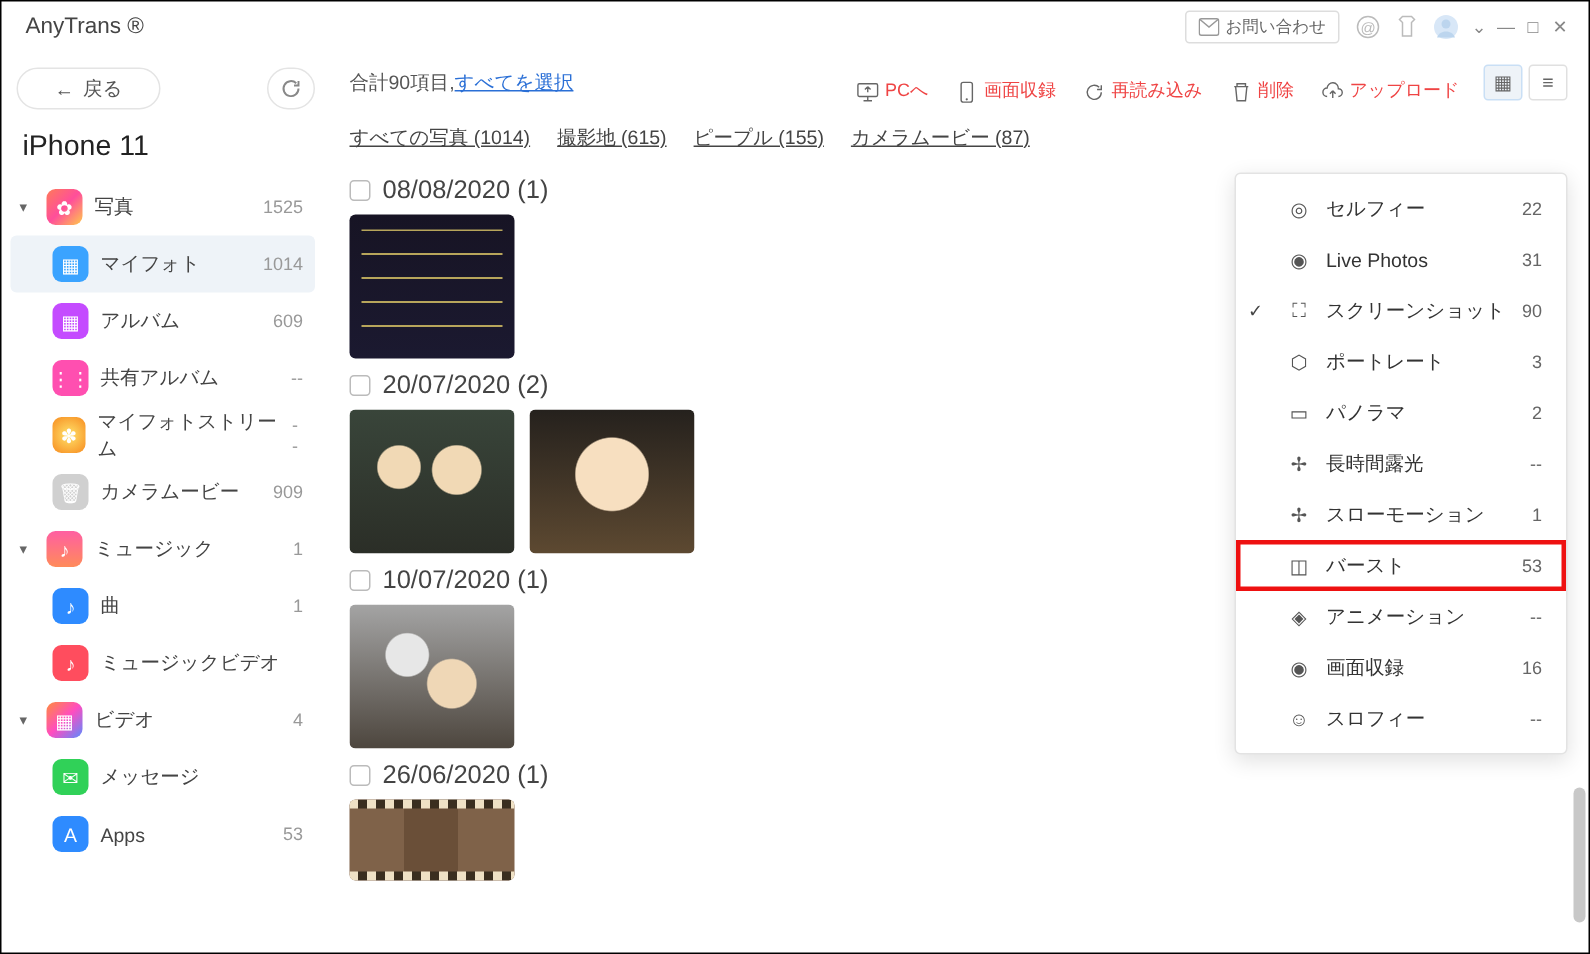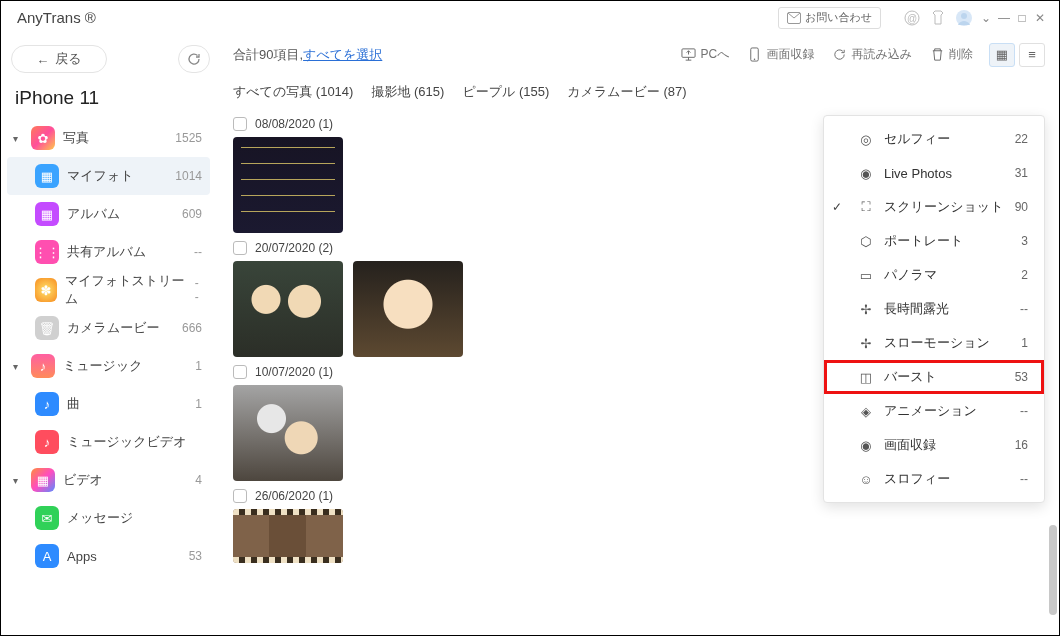--- a/index.html
+++ b/index.html
@@ -1,21 +1,21 @@
 <!DOCTYPE html>
 <html><head>
 <meta charset="utf-8">
 <style>
 * { margin: 0; padding: 0; box-sizing: border-box; font-family: -apple-system, "Segoe UI", Arial, sans-serif; }
 body { background: #fff; width: 1060px; height: 636px; border: 1px solid #000; overflow: hidden; position: relative; }
 
 .titlebar { height: 34px; display: flex; align-items: center; padding: 2px 10px; border-bottom: 1px solid transparent; }
 .titlebar .app-name { font-size: 15px; color: #444; margin-left: 6px; }
 .titlebar .spacer { flex: 1; }
-.tb-btn { height: 22px; padding: 0 8px; border: 1px solid #ddd; border-radius: 3px; font-size: 11px; color: #666; display: flex; align-items: center; gap: 4px; cursor: pointer; margin-right: 18px; background: #fff; }
+.tb-btn { height: 22px; padding: 0 8px; border: 1px solid #ddd; border-radius: 3px; font-size: 11px; color: #666; display: flex; align-items: center; gap: 4px; cursor: pointer; margin-right: 6px; background: #fff; }
 .tb-icon { width: 22px; height: 22px; display: flex; align-items: center; justify-content: center; color: #aaa; cursor: pointer; margin: 0 2px; }
 .win-ctrl { width: 18px; text-align: center; color: #888; cursor: pointer; font-size: 12px; }
 
 .content { display: flex; height: calc(636px - 34px); }
 
 .sidebar { width: 218px; border-right: 1px solid transparent; padding: 6px 8px 6px 6px; position: relative; }
 .side-top { display: flex; align-items: center; gap: 8px; padding: 4px 0 8px 4px; }
 .back-btn { height: 28px; width: 96px; border: 1px solid #e4e4e4; border-radius: 14px; font-size: 13px; color: #555; display: flex; align-items: center; justify-content: center; gap: 6px; cursor: pointer; background: #fff; }
 .refresh-btn { height: 28px; width: 32px; border: 1px solid #e4e4e4; border-radius: 14px; display: flex; align-items: center; justify-content: center; cursor: pointer; color: #888; background:#fff; margin-left:auto;}
 .device-name { font-size: 19px; color: #222; padding: 6px 4px 10px 8px; }
@@ -25,34 +25,34 @@
 .side-row.group { font-size: 13px; }
 .side-row.child { padding-left: 28px; }
 .side-row.active { background: #eef3f8; }
 .caret { width: 10px; color: #666; font-size: 10px; }
 .sicon { width: 24px; height: 24px; border-radius: 6px; display: flex; align-items: center; justify-content: center; font-size: 13px; color: #fff; }
 
 .main { flex: 1; display: flex; flex-direction: column; position: relative; }
 .toolbar { height: 40px; border-bottom: 1px solid transparent; display: flex; align-items: center; padding: 0 14px; font-size: 13px; color: #555; gap: 2px; }
 .toolbar .summary { flex: 1; }
 .sel-link { color: #2a6fd6; text-decoration: underline; cursor: pointer; }
-.tool-btn { display: flex; align-items: center; gap: 4px; padding: 0 8px; height: 28px; cursor: pointer; color: #737373; font-size: 12px; }
+.tool-btn { display: flex; align-items: flex-end; gap: 4px; padding: 0 8px; height: 28px; cursor: pointer; color: #ef4444; font-size: 12px; }
 .tool-btn svg { width: 15px; height: 15px; }
 .view-group { display:flex; gap:4px; margin-left:6px;}
 .view-btn { width: 26px; height: 24px; border: 1px solid #e0e0e0; border-radius: 3px; display:flex; align-items:center; justify-content:center; cursor:pointer; color:#666; font-size:13px;}
 .view-btn.active { background:#eef3f8; border-color:#c9dff5;}
 
-.tabs { padding: 8px 14px 4px 14px; display: flex; gap: 18px; font-size: 13px; color: #444; position: relative; }
+.tabs { padding: 8px 14px 4px 14px; display: flex; gap: 18px; font-size: 13px; color: #444; position: relative; text-decoration: underline; }
 .tab { cursor: pointer; }
 .tab.active { color: #2a6fd6; }
 .tab.active .drop { color:#2a6fd6; }
 .drop{ font-size:10px; margin-left:2px;}
 
 .gallery { padding: 6px 14px; overflow: auto; }
-.group-head { display: flex; align-items: center; gap: 8px; font-size: 12px; color: #444; margin: 6px 0 6px 0; }
+.group-head { display: flex; align-items: center; gap: 8px; font-size: 17px; color: #444; margin: 6px 0 6px 0; }
 .cb { width: 14px; height: 14px; border: 1px solid #bbb; border-radius: 3px; cursor: pointer; background: #fff; }
 .thumbs { display: flex; gap: 10px; margin-bottom: 8px; flex-wrap: wrap; }
 .thumb { width: 110px; height: 96px; border-radius: 4px; background: #333; position: relative; overflow: hidden; cursor: pointer; }
 .thumb.dark { background: linear-gradient(180deg,#171424,#1b1930); }
 .thumb.dark::after{content:""; position:absolute; inset:10px 8px; background:repeating-linear-gradient(180deg,#b7a55b 0 1px,transparent 1px 16px);} 
 .thumb.anime1 { background: radial-gradient(circle at 30% 40%, #f1d9b5 0 14px, transparent 15px), radial-gradient(circle at 65% 42%, #f1d9b5 0 16px, transparent 17px), linear-gradient(180deg,#39453a,#2b2e27); }
 .thumb.anime2 { background: radial-gradient(circle at 50% 45%, #f7dfc0 0 24px, transparent 25px), linear-gradient(180deg,#25211d,#5d4931); }
 .thumb.anime3 { background: radial-gradient(circle at 35% 35%, #e7e7e7 0 14px, transparent 15px), radial-gradient(circle at 62% 55%, #efd7b6 0 16px, transparent 17px), linear-gradient(180deg,#a4a4a4,#4d463e); }
 .thumb.strip { background: linear-gradient(90deg,#7f6249 0 33%,#6a4f38 33% 66%,#7f6249 66% 100%); height:54px;}
 .thumb.strip::before,.thumb.strip::after{content:"";position:absolute;left:0;right:0;height:6px;background:repeating-linear-gradient(90deg,#efe1c5 0 6px,#3a2e1f 6px 12px);} 
@@ -145,21 +145,21 @@
           <span class="count">--</span>
         </div>
         <div class="side-row child">
           <span class="sicon" style="background: radial-gradient(circle, rgb(255, 227, 107), rgb(247, 139, 31));">✽</span>
           <span>マイフォトストリーム</span>
           <span class="count">--</span>
         </div>
         <div class="side-row child">
           <span class="sicon" style="background: rgb(208, 208, 208);">🗑</span>
           <span>カメラムービー</span>
-          <span class="count">666</span>
+          <span class="count">909</span>
         </div>
         <div class="side-row group">
           <span class="caret">▾</span>
           <span class="sicon" style="background: linear-gradient(rgb(255, 95, 162), rgb(255, 139, 90));">♪</span>
           <span>ミュージック</span>
           <span class="count">1</span>
         </div>
         <div class="side-row child">
           <span class="sicon" style="background: rgb(46, 139, 255);">♪</span>
           <span>曲</span>
@@ -214,20 +214,27 @@
             <path d="M13 8a5 5 0 11-1.5-3.5M13 3v3h-3" fill="none" stroke="#666"></path>
           </svg>
           <span>再読み込み</span>
         </div>
       <div class="tool-btn">
           <svg viewBox="0 0 16 16">
             <path d="M3 4h10M5 4V2h6v2M4 4l1 10h6l1-10" fill="none" stroke="#666"></path>
           </svg>
           <span>削除</span>
         </div>
+      <div class="tool-btn">
+          <svg viewBox="0 0 16 16">
+            <path d="M4 11a3 3 0 010-6 4 4 0 018 .5A2.5 2.5 0 0112 11" fill="none" stroke="#666"></path>
+            <path d="M8 12V7m0 0l-2 2m2-2l2 2" fill="none" stroke="#666"></path>
+          </svg>
+          <span>アップロード</span>
+        </div>
       <div class="view-group">
         <div class="view-btn active">▦</div>
         <div class="view-btn">≡</div>
       </div>
     </div>
 
     <div class="tabs" id="tabs">
 
       <span class="tab">すべての写真 (1014)</span>
         <span class="tab">撮影地 (615)</span>

